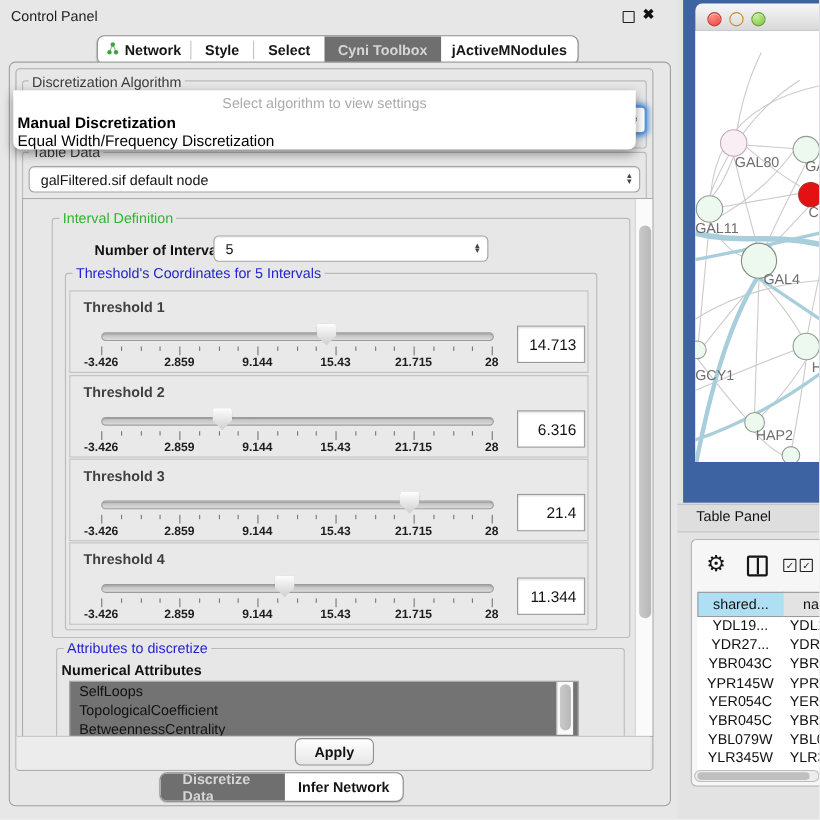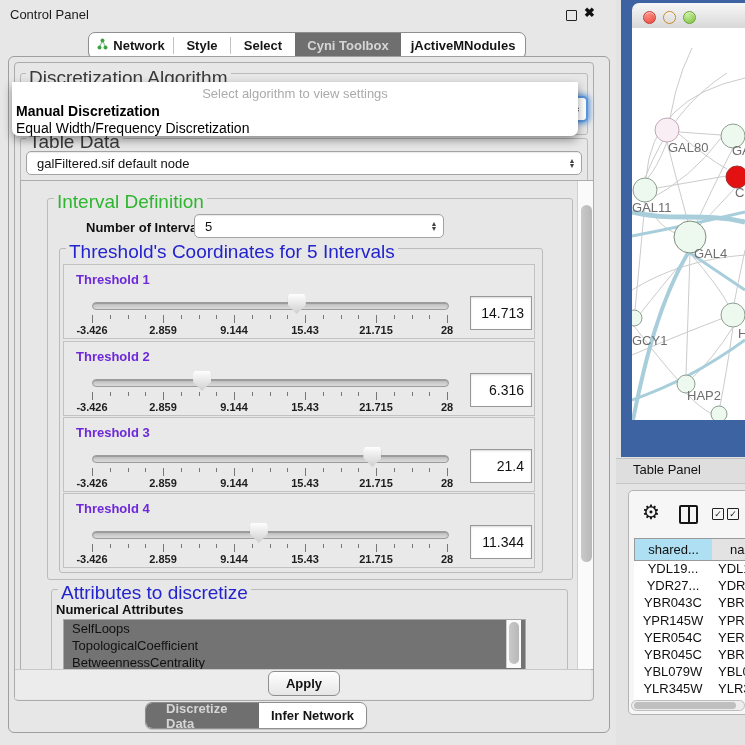--- a/index.html
+++ b/index.html
@@ -15,36 +15,36 @@
 
   .tabpill{top:32px;height:25px;display:flex;background:#fff;border:1px solid #8f8f8f;border-radius:7px;overflow:hidden;box-shadow:0 1px 1px rgba(0,0,0,.15);}
   .tabpill .tab{display:flex;align-items:center;justify-content:center;font-size:13px;font-weight:bold;color:#151515;cursor:pointer;box-sizing:border-box;gap:5px;}
   .tabpill .tab.sel{background:#6F6F6F;color:#D6D6D6;}
   .tabpill .div{width:1px;background:#C3C3C3;margin:4px 0;}
 
   .outer-panel{left:8px;top:56px;width:600px;height:675px;border:1px solid #9F9F9F;border-radius:6px;background:#E7E7E7;}
   .inner-panel{left:14px;top:62px;width:578px;height:637px;border:1px solid #ABABAB;border-radius:4px;background:#E7E7E7;}
 
   .group{border:1px solid #BBB;border-radius:3px;background:transparent;}
-  .group-label{position:absolute;font-size:19px;background:#E7E7E7;padding:0 3px;white-space:nowrap;}
+  .group-label{position:absolute;font-size:13px;background:#E7E7E7;padding:0 3px;white-space:nowrap;}
   .g-green{color:#2FB52F;}
   .g-blue{color:#2323CE;}
   .g-dark{color:#3a3a3a;}
 
   .combo{background:#fff;border:1px solid #A3A3A3;border-radius:5px;box-sizing:border-box;font-size:13px;color:#111;display:flex;align-items:center;cursor:pointer;box-shadow:inset 0 1px 1px rgba(0,0,0,.08);gap:44px;}
   .combo .txt{padding-left:10px;flex:1;white-space:nowrap;overflow:hidden;}
   .combo .arrows{width:18px;display:flex;flex-direction:column;align-items:center;justify-content:center;line-height:5px;font-size:7px;color:#444;}
   .combo-focus{box-shadow:0 0 5px 2px rgba(90,150,220,.9);border:2px solid #5A96DC;}
 
   .scrollpanel{left:20px;top:180px;width:572px;height:488px;border:1px solid #ACACAC;background:#E7E7E7;overflow:hidden;}
   .vscroll{position:absolute;background:#FAFAFA;border-left:1px solid #CFCFCF;}
   .vthumb{position:absolute;background:linear-gradient(90deg,#C9C9C9,#B8B8B8);border-radius:6px;cursor:pointer;}
 
   .thr-box{position:absolute;border:1px solid #C2C2C2;background:#E9E9E9;}
-  .thr-label{position:absolute;left:12px;top:7px;font-size:13px;font-weight:bold;color:#6d28d9;}
+  .thr-label{position:absolute;left:12px;top:7px;font-size:13px;font-weight:bold;color:#404040;}
   .thr-track{position:absolute;height:6px;border:1px solid #9C9C9C;border-radius:4px;background:linear-gradient(#BDBDBD,#DADADA);box-shadow:inset 0 1px 1px rgba(0,0,0,.2);cursor:pointer;}
   .thr-thumb{position:absolute;width:18px;height:20px;background:linear-gradient(#FEFEFE,#CFCFCF);clip-path:polygon(8% 0,92% 0,100% 18%,100% 55%,50% 100%,0 55%,0 18%);filter:drop-shadow(0 0 1px #7a7a7a);cursor:grab;}
   .tick{position:absolute;width:1px;background:#777;}
   .tick-label{position:absolute;font-size:11px;font-weight:bold;color:#1d1d1d;transform:translateX(-50%);white-space:nowrap;}
   .thr-value{position:absolute;background:#fff;border:1px solid #989898;box-shadow:inset 0 1px 2px rgba(0,0,0,.15);font-size:14px;color:#111;text-align:right;box-sizing:border-box;padding:8px 7px 0 0;cursor:text;}
 
   .nlist{position:absolute;background:#737373;border:1px solid #A8A8A8;overflow:hidden;}
   .nlist .item{font-size:13px;color:#111;padding:1px 0 1px 8px;line-height:15px;cursor:pointer;white-space:nowrap;}
 
   .apply-strip{left:15px;top:669px;width:576px;height:29px;background:#ECECEC;border-top:1px solid #C8C8C8;}

